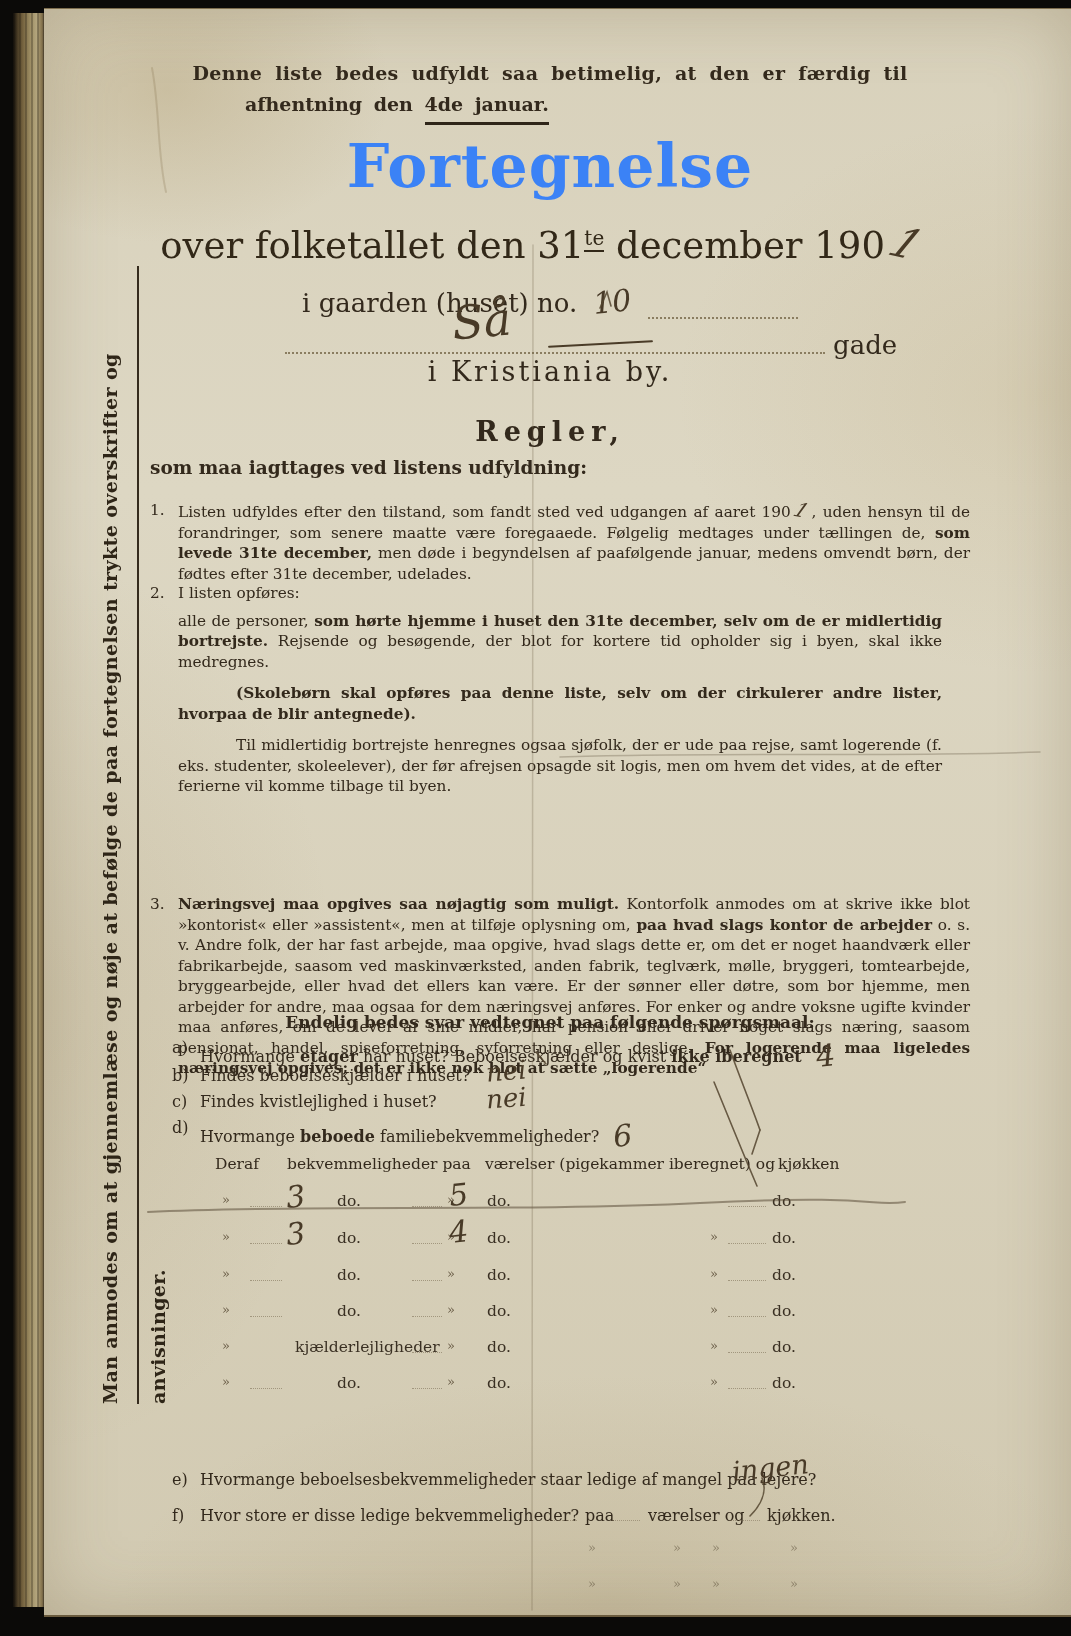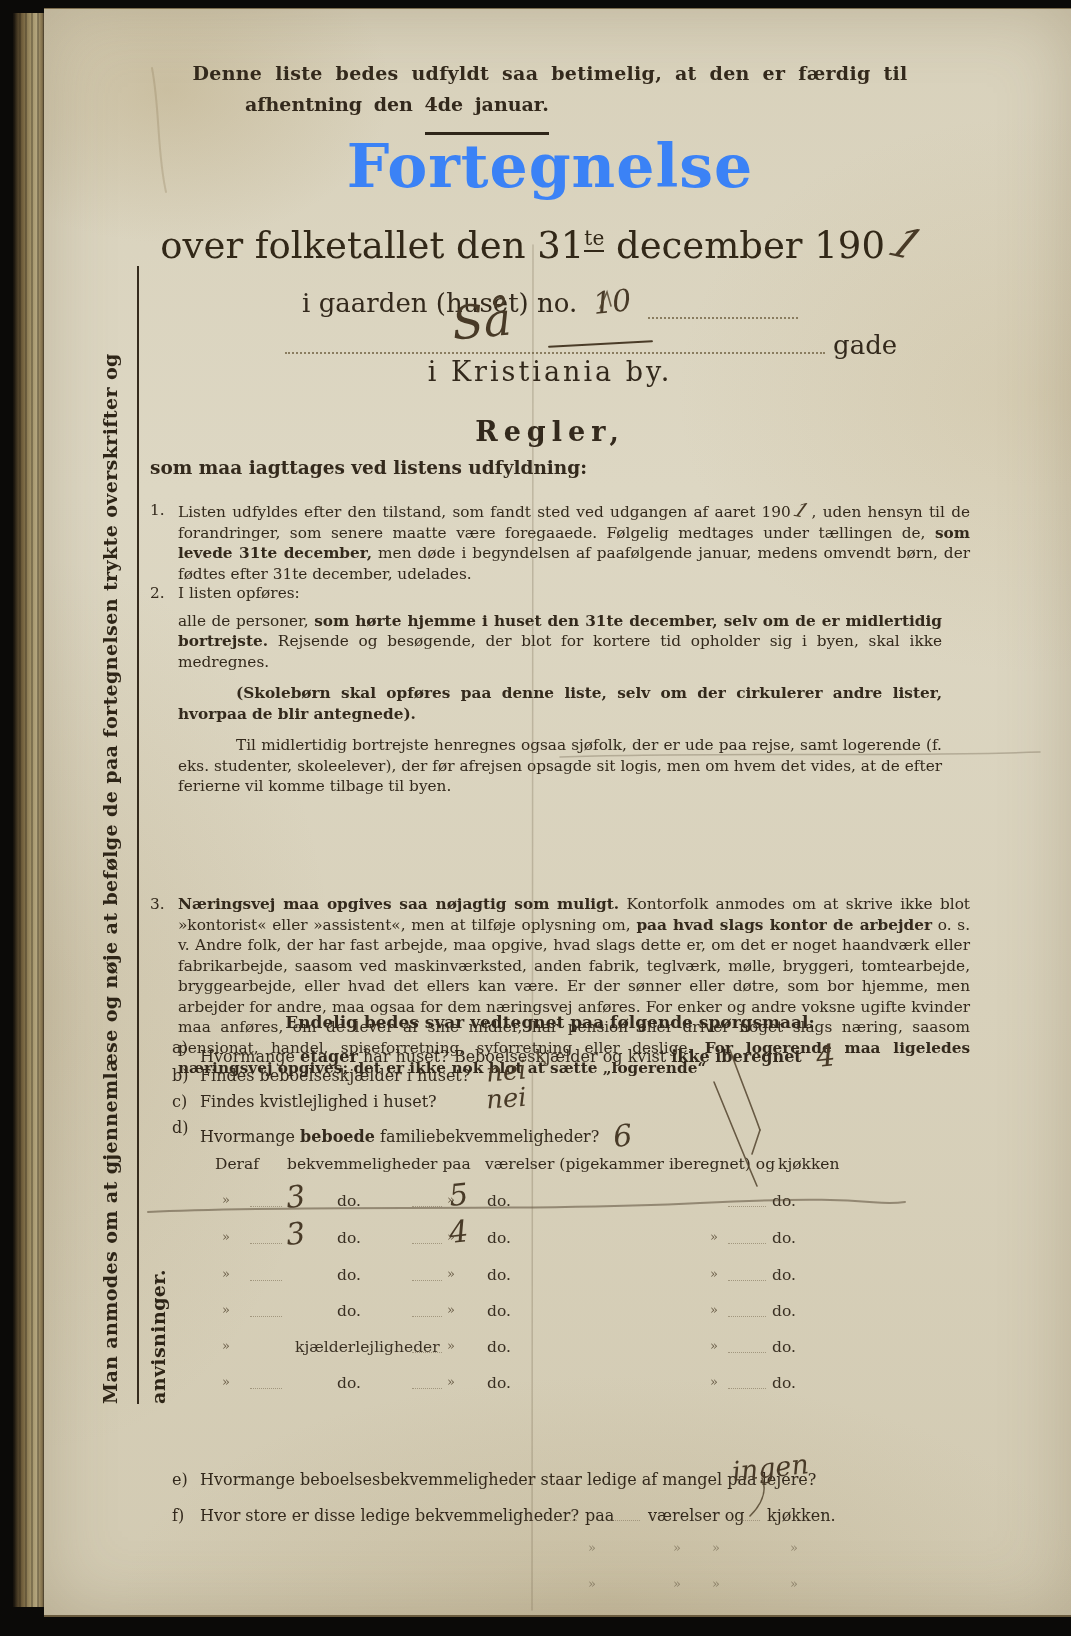--- a/index.html
+++ b/index.html
@@ -17,21 +17,21 @@
   .edge{position:absolute;left:13px;top:13px;width:31px;height:1594px;
     background:
       repeating-linear-gradient(90deg, rgba(30,24,14,.28) 0 2px, transparent 2px 6px),
       linear-gradient(90deg,#0d0b08 0%,#473a24 14%,#75633f 32%,#9c8c62 55%,#b3a57d 76%,#887650 92%,#60523a 100%);}
   .abs{position:absolute;}
   .hw{font-style:italic;color:#483a27;font-family:"DejaVu Serif",serif;}
   .hw-rot{display:inline-block;transform:rotate(-6deg);}
   .hw-inline{display:inline-block;font-size:20px;transform:rotate(10deg) skewX(-16deg);margin:0 4px;color:#483a27;font-style:italic;}
   .note1{left:150px;top:62px;width:800px;text-align:center;font-weight:bold;font-size:19px;word-spacing:6px;letter-spacing:.3px;}
   .note2{left:245px;top:93px;font-weight:bold;font-size:19px;word-spacing:5px;}
-  .note2 .ul{display:inline-block;border-bottom:3px solid #2f2619;padding-bottom:17px;}
+  .note2 .ul{display:inline-block;border-bottom:3px solid #2f2619;padding-bottom:7px;}
   .title{left:150px;top:131px;width:800px;text-align:center;font-size:60px;font-weight:bold;letter-spacing:1px;color:#3b82f6;}
   .subtitle{left:100px;top:219px;width:880px;text-align:center;font-size:37px;color:#322818;}
   .subtitle sup{font-size:20px;vertical-align:13px;border-bottom:2px solid #322818;line-height:1;}
   .hw-year{display:inline-block;font-size:42px;font-style:italic;transform:rotate(12deg) skewX(-18deg);margin-left:8px;color:#483a27;}
   .house{left:150px;top:284px;width:800px;text-align:center;font-size:26px;}
   .house .num{font-size:30px;margin:0 8px;}
   .dot-seg{display:inline-block;border-bottom:2px dotted #8a7d60;height:24px;vertical-align:bottom;}
   .street-dots{left:285px;top:322px;width:540px;height:30px;border-bottom:2px dotted #8a7d60;}
   .street-name{left:452px;top:294px;font-size:46px;transform:rotate(-5deg);}
   .street-flourish{left:548px;top:343px;width:105px;height:2px;background:#4a3c28;transform:rotate(-3deg);border-radius:2px;}

